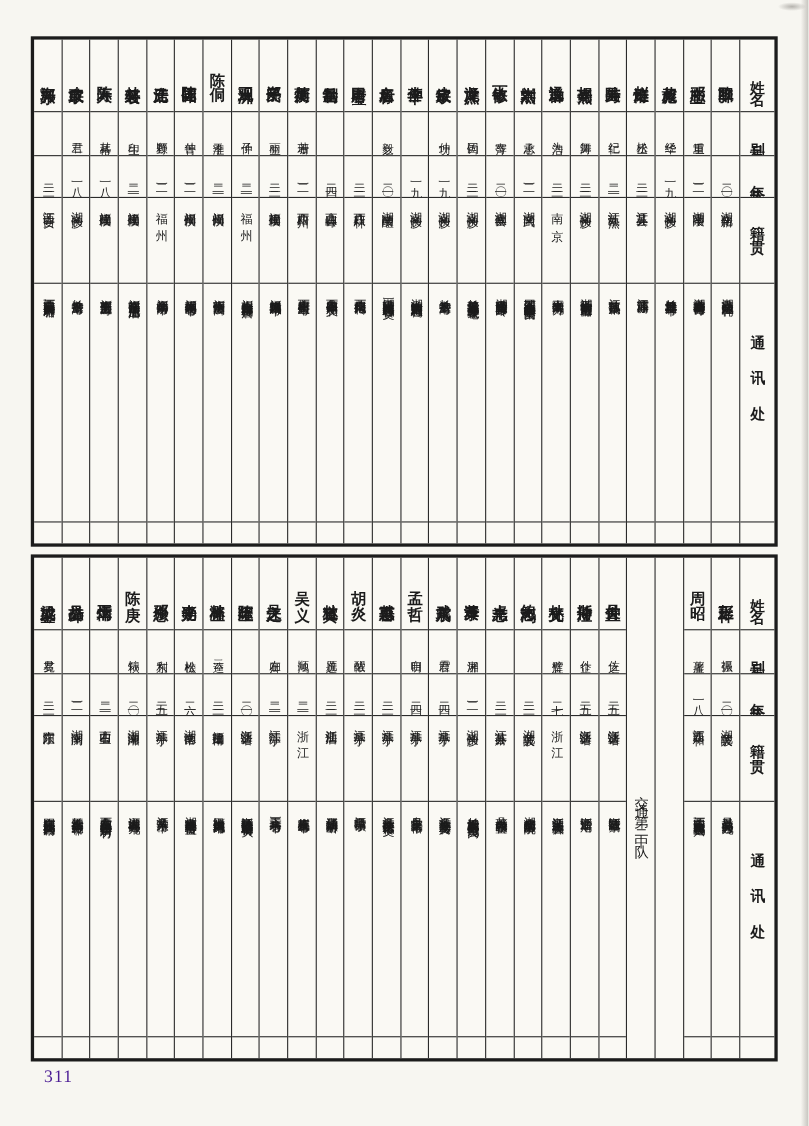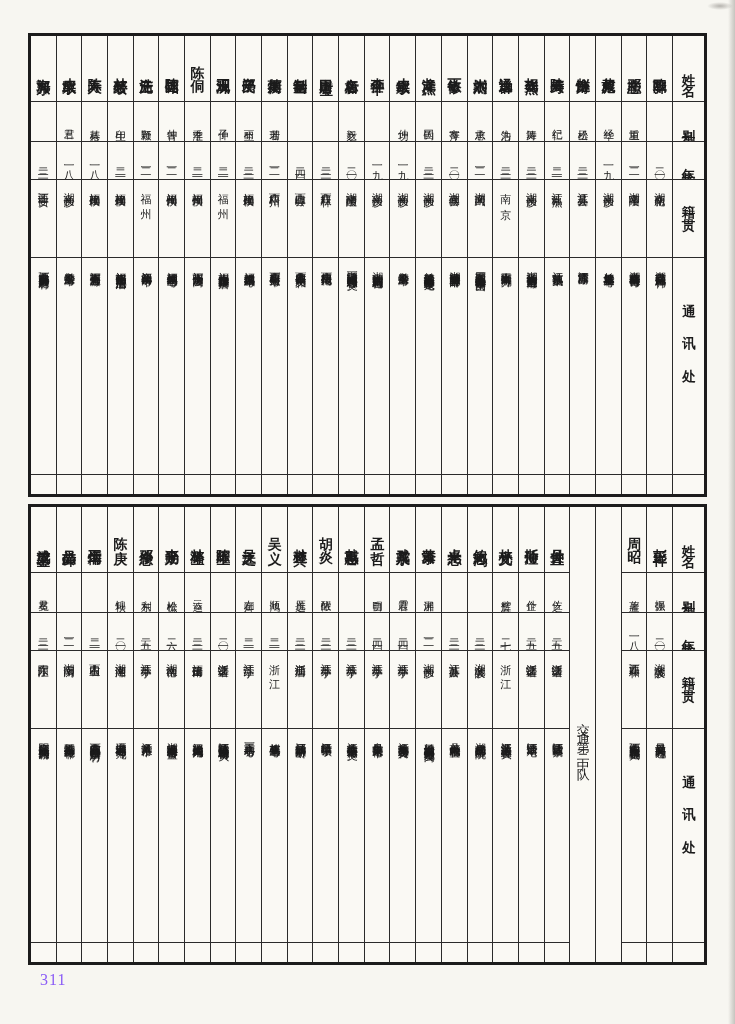--- a/index.html
+++ b/index.html
@@ -45,21 +45,21 @@
   .spreadN{letter-spacing:1.4em !important;}
 
   .hdr .vtext{font-weight:bold;font-size:13.5px;}
   .hdr-name{letter-spacing:0.8em !important;padding-top:8px;}
   .hdr-small{letter-spacing:0.28em !important;}
   .hdr-native{letter-spacing:1.1em !important;padding-top:10px;}
   .hdr-addr{letter-spacing:2.4em !important;padding-top:30px;}
   .unitlabel{font-size:13px;letter-spacing:0.7em;padding-top:10px;}
 
   .pagenum{position:absolute;left:40px;top:971px;font-family:"Liberation Serif",serif;
-    font-size:16px;color:#8b5cf6;letter-spacing:1px;text-align:center;}
+    font-size:16px;color:#4c1d95;letter-spacing:1px;text-align:center;}
 </style>
 </head>
 <body>
 
 <div class="page">
 
   <div class="roster" id="table-top">
     <div class="col headercol">
       <div class="cell name-cell hdr">
         <span class="vtext hdr-name">姓名</span>

